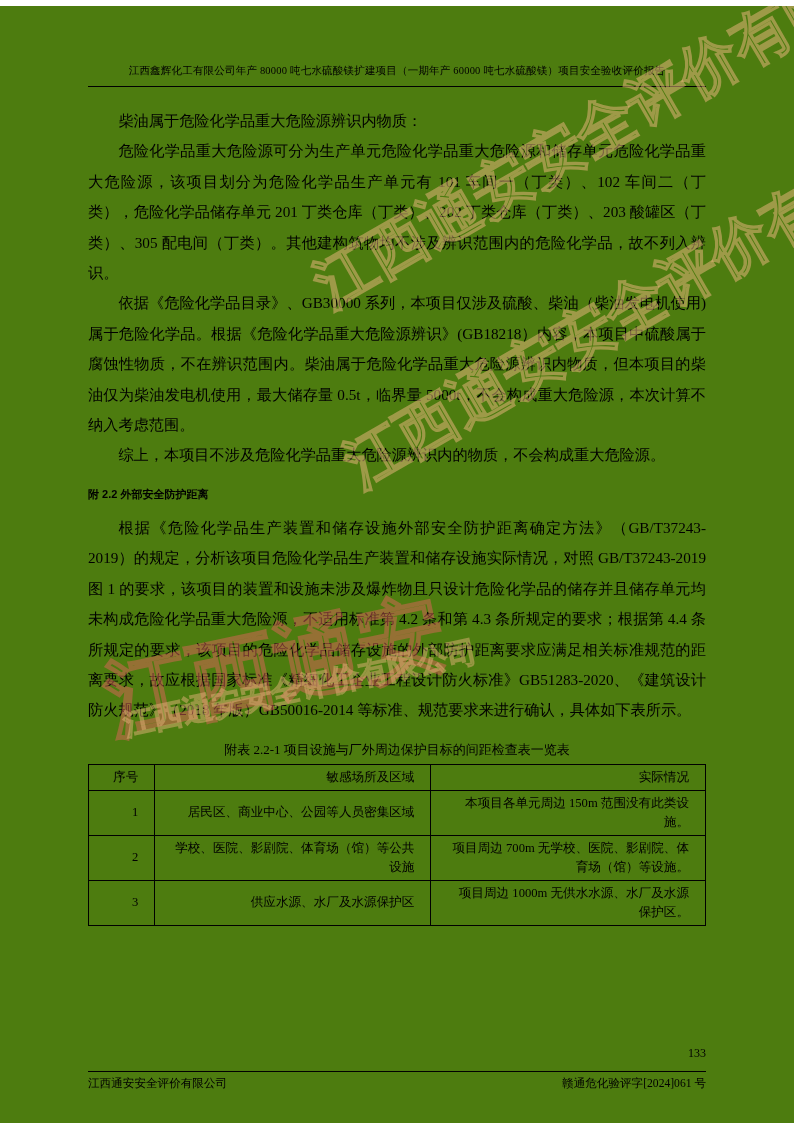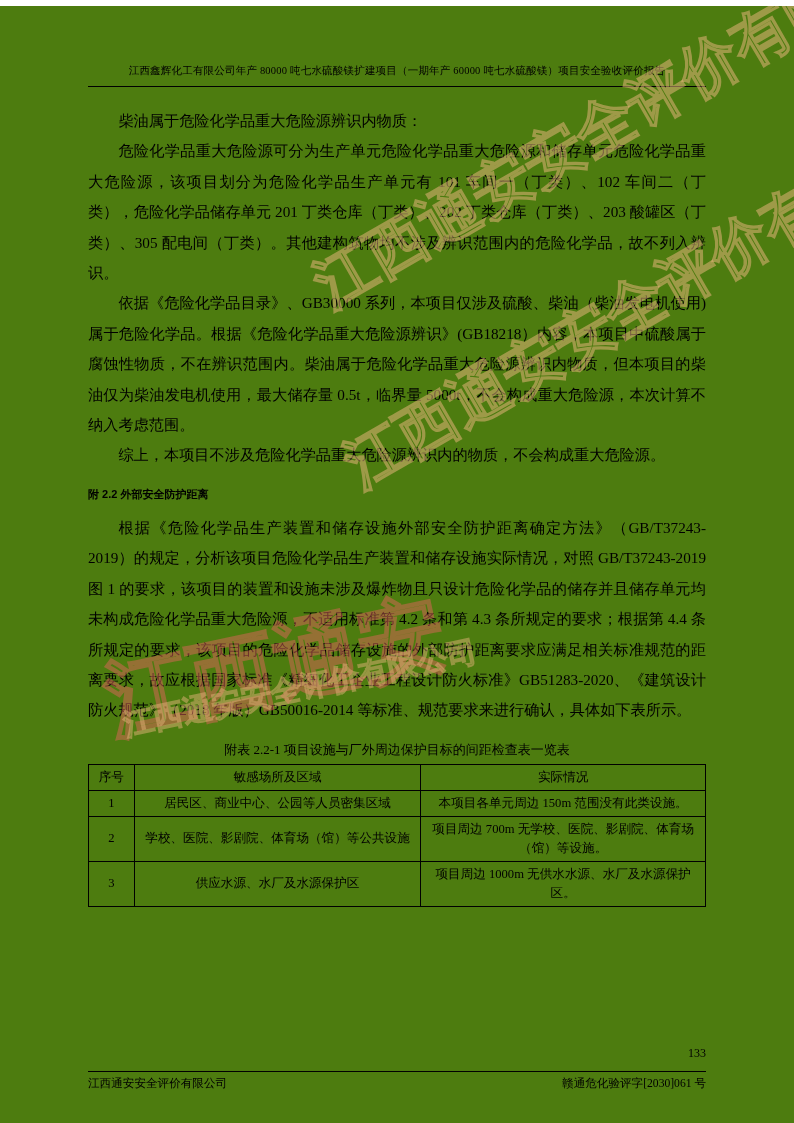--- a/index.html
+++ b/index.html
@@ -77,22 +77,22 @@
     line-height: 20px;
   }
   table.tbl {
     border-collapse: collapse;
     width: 618px;
     font-size: 12.6px;
     line-height: 19px;
   }
   table.tbl td, table.tbl th {
     border: 1px solid #000;
-    padding: 3px 4px;
-    text-align: center;
+    padding: 3px 16px;
+    text-align: right;
     vertical-align: middle;
     font-weight: normal;
   }
   table.tbl th {
     font-weight: normal;
   }
   .col-no { width: 38px; }
   .col-place { width: 290px; }
   .col-actual { width: 288px; }
   .cell-no { line-height: 17px; }
@@ -214,21 +214,21 @@
             <td class="col-actual">项目周边 1000m 无供水水源、水厂及水源保护区。</td>
           </tr>
         </tbody>
       </table>
     </div>
 
     <div class="page-number">133</div>
     <div class="footer-rule"></div>
     <div class="footer">
       <span>江西通安安全评价有限公司</span>
-      <span>赣通危化验评字[2030]061 号</span>
+      <span>赣通危化验评字[2024]061 号</span>
     </div>
 
   </div>
 
   <div class="wm wm-outline wm1">江西通安安全评价有限公司</div>
   <div class="wm wm-outline wm2">江西通安安全评价有限公司</div>
   <div class="wm wm-red">江西通安</div>
   <div class="wm wm-sm">江西通安安全评价有限公司</div>
 
 </div>

